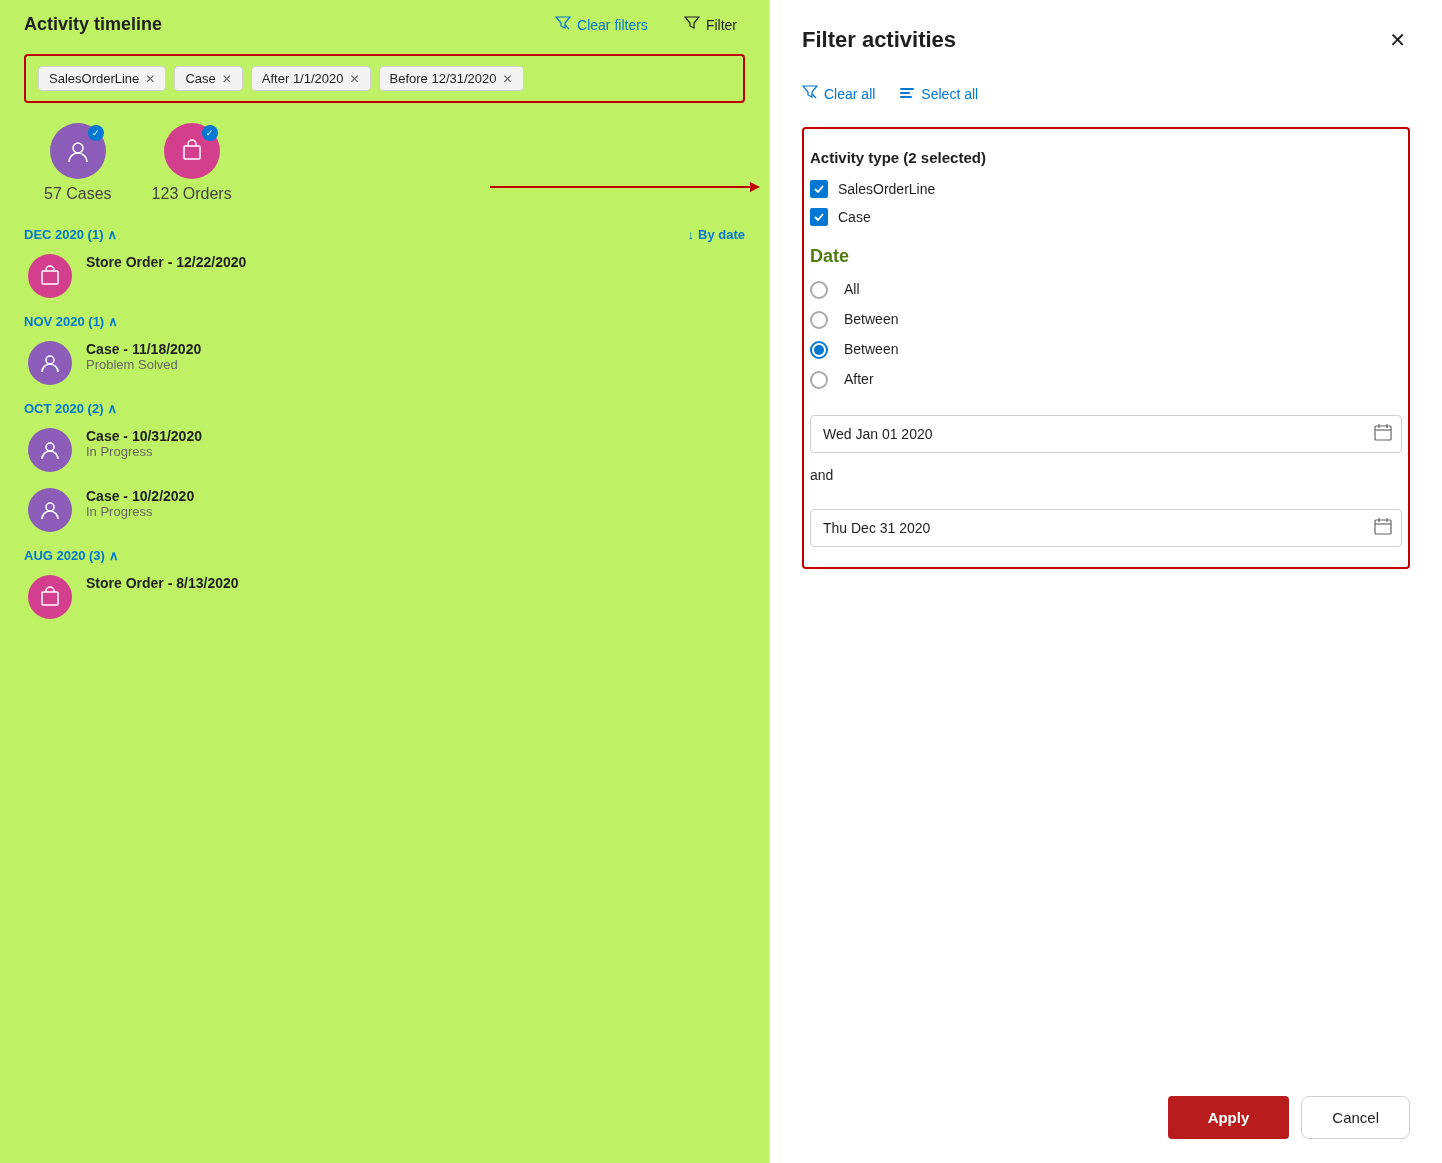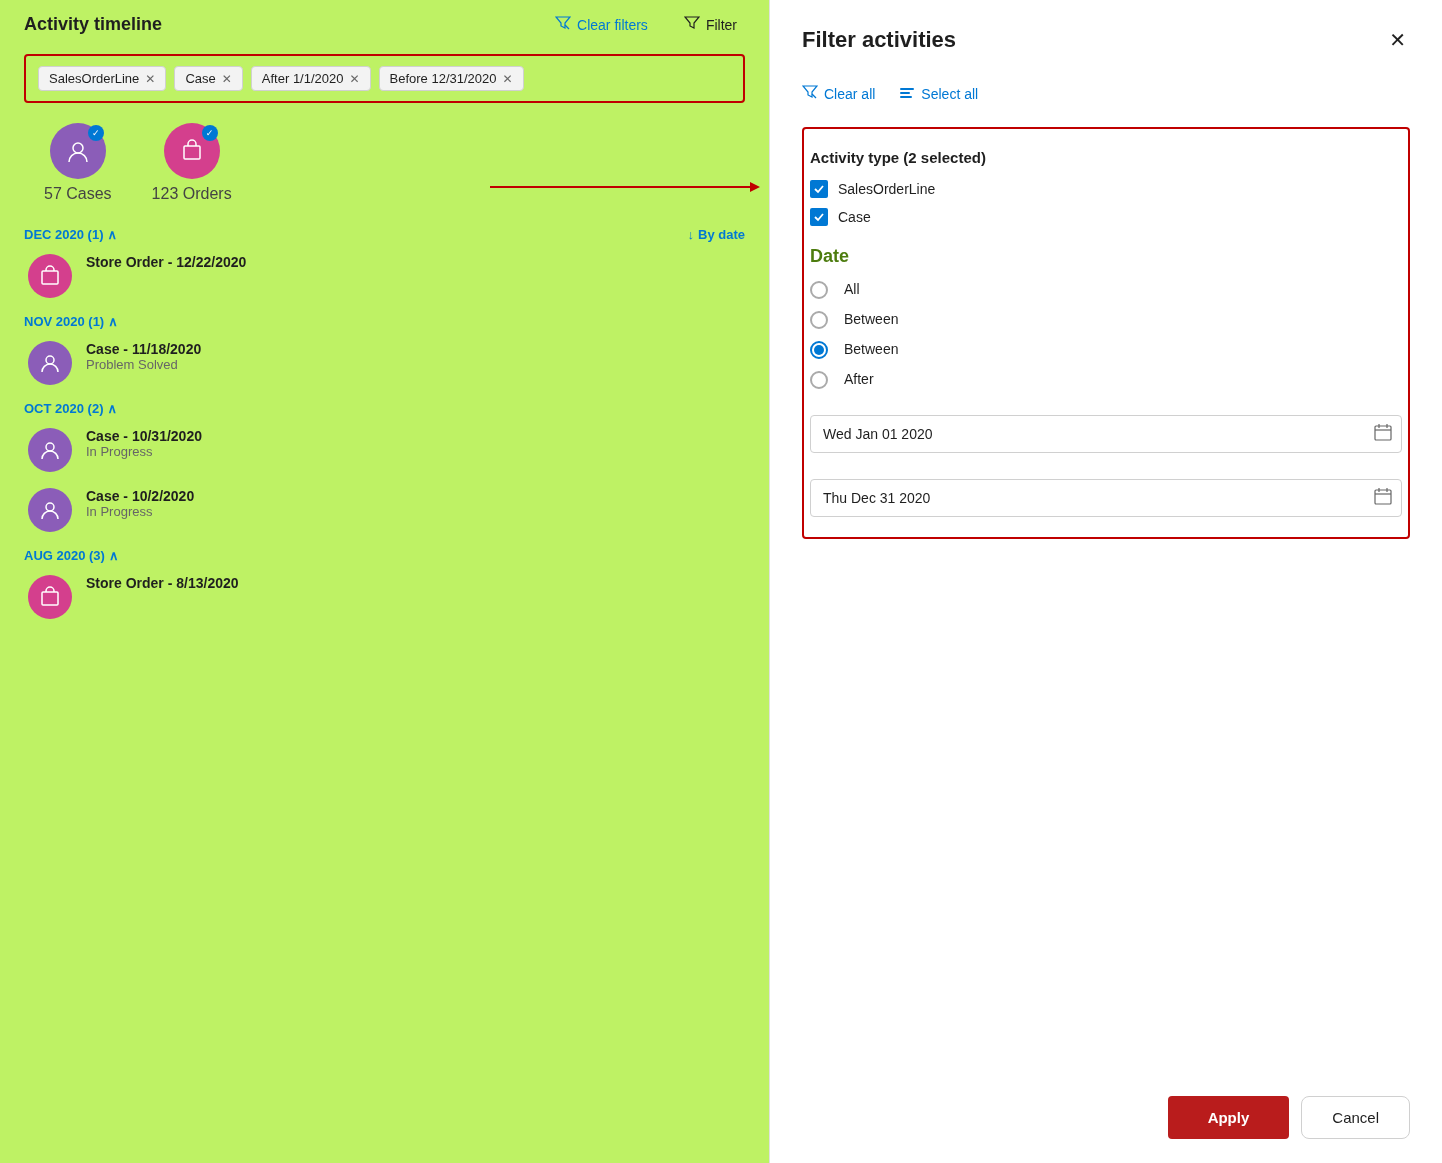--- a/index.html
+++ b/index.html
@@ -659,20 +659,21 @@
             <svg width="18" height="18" viewBox="0 0 18 18" fill="none">
               <rect x="1" y="3" width="16" height="14" rx="1" stroke="#666" stroke-width="1.2"></rect>
               <line x1="1" y1="7" x2="17" y2="7" stroke="#666" stroke-width="1.2"></line>
               <line x1="5" y1="1" x2="5" y2="5" stroke="#666" stroke-width="1.2"></line>
               <line x1="13" y1="1" x2="13" y2="5" stroke="#666" stroke-width="1.2"></line>
             </svg>
           </button>
         </div>
       </div>
 
+      <div class="and-label">and</div>
 
       <div class="date-input-row">
         <div class="date-input-wrapper">
           <input class="date-input" type="text" value="Thu Dec 31 2020" readonly="" style="">
           <button class="calendar-icon-btn">
             <svg width="18" height="18" viewBox="0 0 18 18" fill="none">
               <rect x="1" y="3" width="16" height="14" rx="1" stroke="#666" stroke-width="1.2"></rect>
               <line x1="1" y1="7" x2="17" y2="7" stroke="#666" stroke-width="1.2"></line>
               <line x1="5" y1="1" x2="5" y2="5" stroke="#666" stroke-width="1.2"></line>
               <line x1="13" y1="1" x2="13" y2="5" stroke="#666" stroke-width="1.2"></line>

